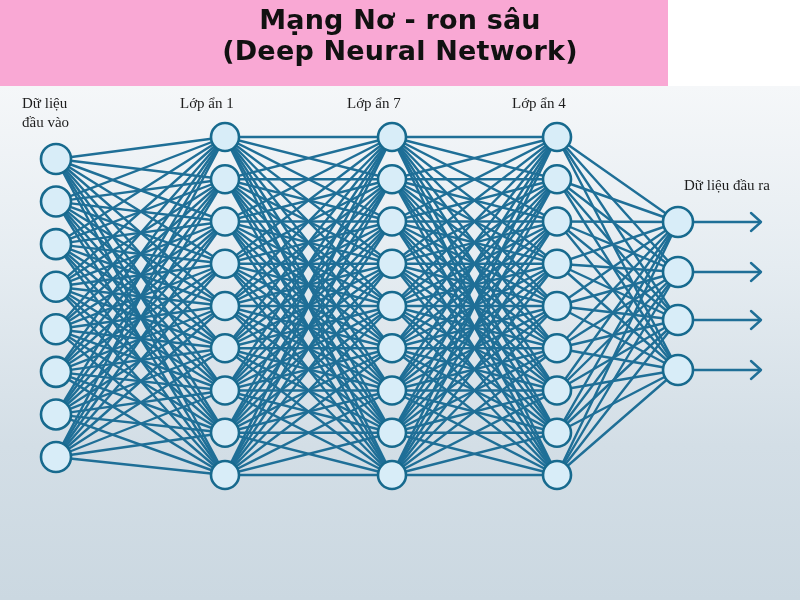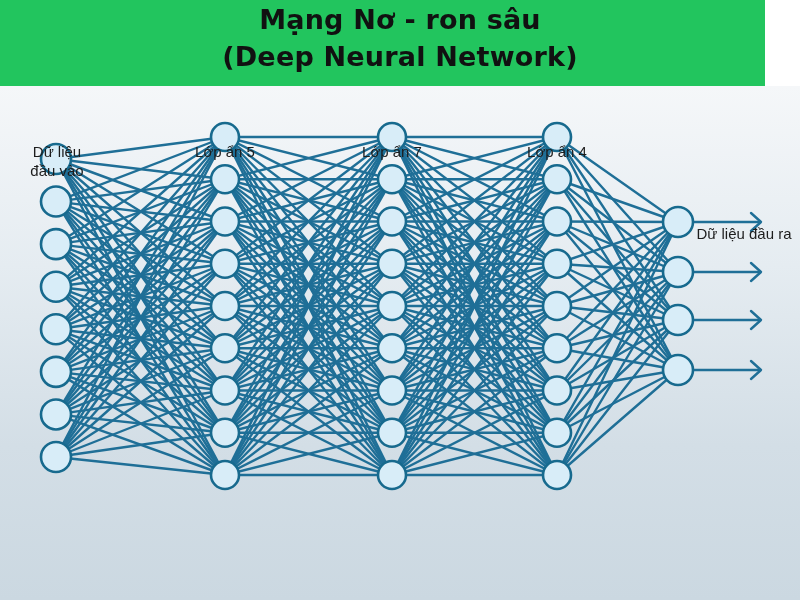--- a/index.html
+++ b/index.html
@@ -2,39 +2,40 @@
 <html><head>
 <meta charset="utf-8">
 <style>
   html, body { margin:0; padding:0; }
   body {
     width:800px; height:600px; overflow:hidden; position:relative;
     background:#ffffff;
     font-family:"Liberation Sans", "DejaVu Sans", sans-serif;
   }
   .title-zone {
-    position:absolute; left:0; top:0; width:765px; height:86px;
-    background:#22c55e;
+    position:absolute; left:0; top:0; width:648px; height:86px;
+    background:#f9a8d4;
+    padding-left:20px;
   }
   .title-line {
     position:absolute; left:0; width:800px; text-align:center;
     font-family:"DejaVu Sans", "Liberation Sans", sans-serif;
     font-weight:bold; color:#111111; font-size:27px; letter-spacing:0.2px;
   }
   .title-line.l1 { top:4px; }
-  .title-line.l2 { top:41px;text-align:center; }
+  .title-line.l2 { top:35px;text-align:center; }
   .panel {
     position:absolute; left:0; top:86px; width:800px; height:514px;
     background:linear-gradient(180deg, #f5f7f9 0%, #e5ecf1 35%, #d3dee6 70%, #cbd8e1 100%);
   }
   svg.net { position:absolute; left:0; top:0; width:800px; height:600px; }
   .label {
     position:absolute; color:#1d1d1d; font-size:15px; line-height:19px;
-    font-family:Liberation Sans, sans-serif;
-    text-align:center; white-space:nowrap;margin-top:48px;
+    font-family:Liberation Serif, serif;
+    white-space:nowrap;
   }
 </style>
 </head>
 <body>
 
 <div class="title-zone">
   <div class="title-line l1">Mạng Nơ - ron sâu</div>
   <div class="title-line l2">(Deep Neural Network)</div>
 </div>
 
@@ -371,16 +372,16 @@
       <circle cx="678" cy="272" r="15" fill="#d8edf8" stroke="#176a8e" stroke-width="2.6"></circle>
       <circle cx="678" cy="320" r="15" fill="#d8edf8" stroke="#176a8e" stroke-width="2.6"></circle>
       <circle cx="678" cy="370" r="15" fill="#d8edf8" stroke="#176a8e" stroke-width="2.6"></circle>
     </g>
 </svg>
 
 <div class="label" style="left:22px; top:94px; width:70px;">
   <div>Dữ liệu</div>
   <div>đầu vào</div>
 </div>
-<div class="label" style="left:180px; top:94px; width:90px;">Lớp ẩn 5</div>
+<div class="label" style="left:180px; top:94px; width:90px;">Lớp ẩn 1</div>
 <div class="label" style="left:347px; top:94px; width:90px;">Lớp ẩn 7</div>
 <div class="label" style="left:512px; top:94px; width:90px;">Lớp ẩn 4</div>
 <div class="label" style="left:684px; top:176px; width:120px;">Dữ liệu đầu ra</div>
 
 </body></html>

